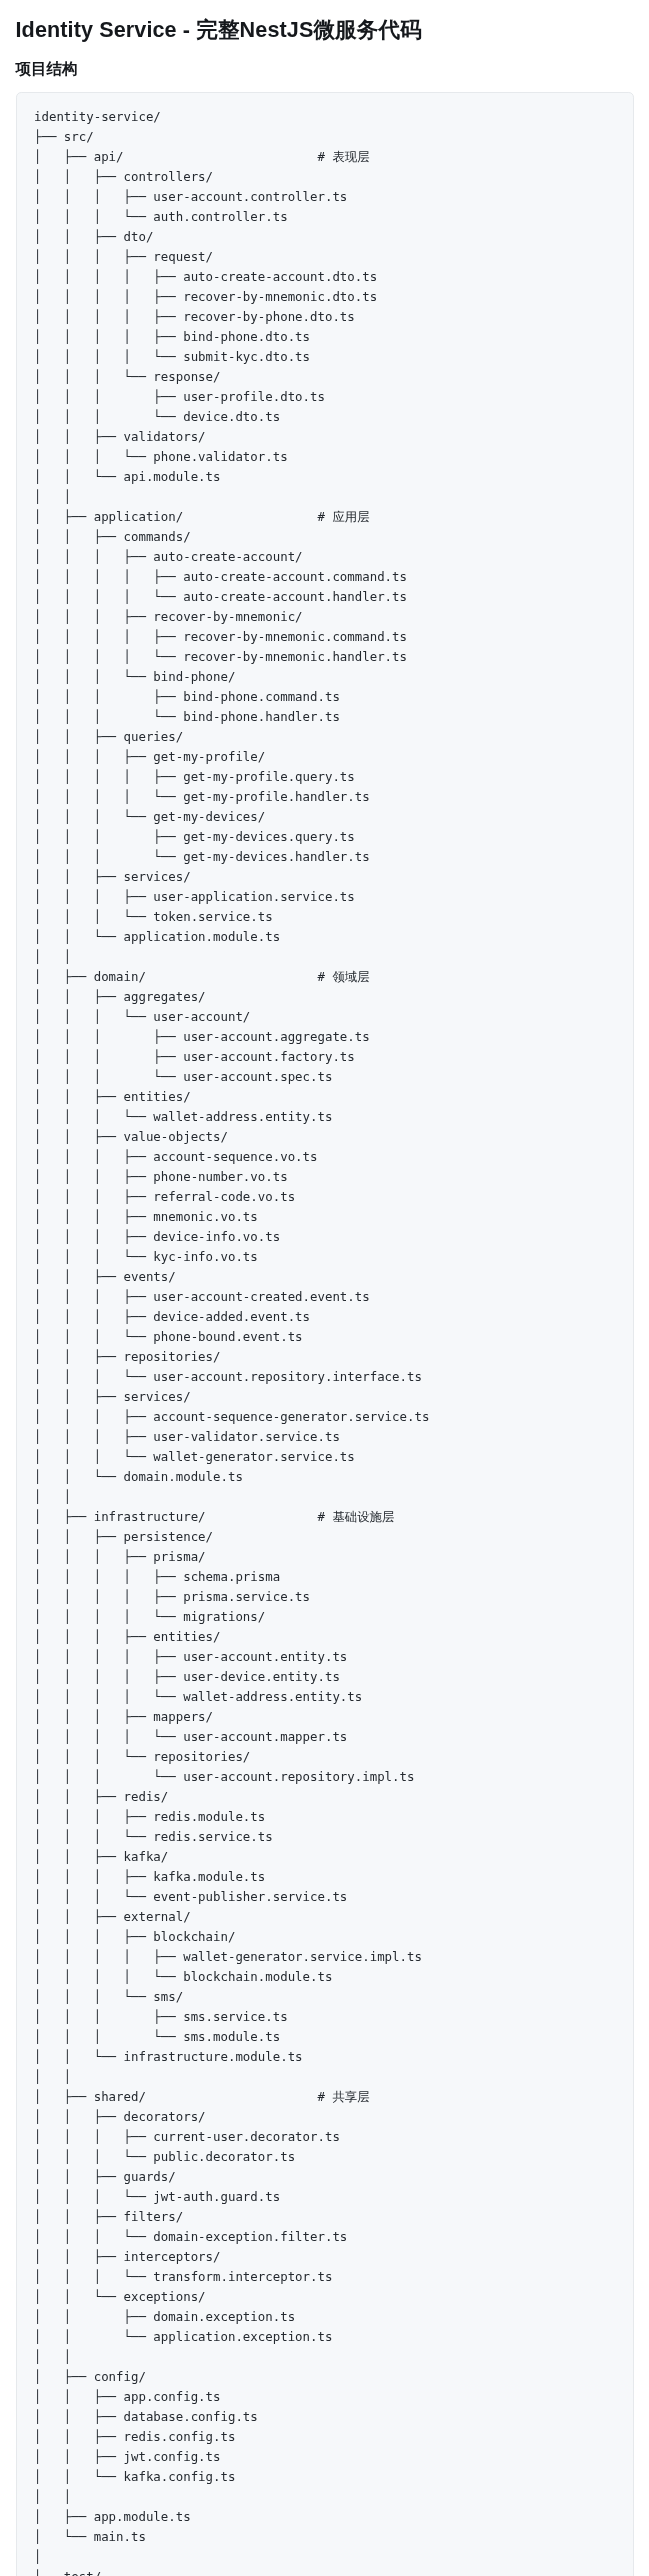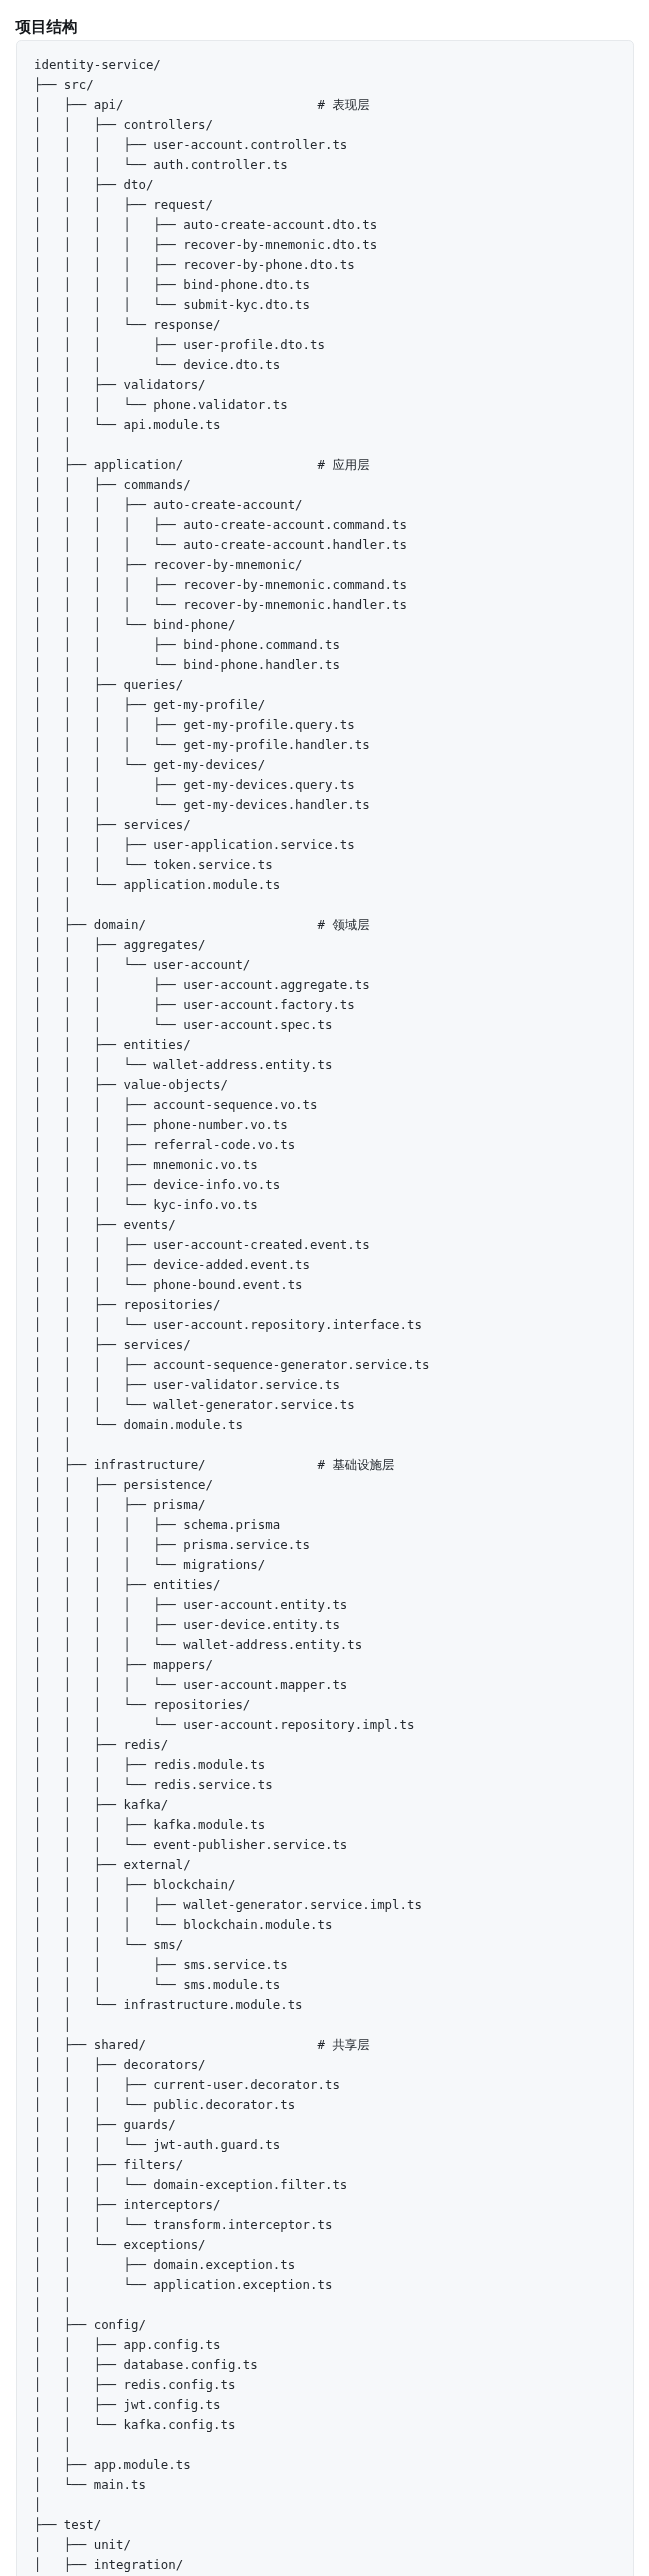--- a/index.html
+++ b/index.html
@@ -16,41 +16,42 @@
     font-weight: 700;
     line-height: 1.25;
     color: #15181c;
     margin-bottom: 15.5px;
     letter-spacing: 0.1px;
   }
   .section-heading {
     font-size: 15.5px;
     font-weight: 700;
     color: #15181c;
-    margin-bottom: 2px;
+    margin-bottom: 12px;
   }
   .code-block {
     background: #f6f8fa;
     border: 0.5px solid #e6e9ec;
     border-radius: 5.2px;
     padding: 14.4px 17.5px;
     width: 618px;
   }
   .file-tree {
     font-family: "DejaVu Sans Mono", "Liberation Mono", monospace;
     font-size: 12.4px;
     line-height: 20px;
     color: #24292f;
     white-space: pre;
   }
 </style>
 </head>
 <body>
 
 <main class="page">
+  <h1 class="page-title">Identity Service - 完整NestJS微服务代码</h1>
 
   <h2 class="section-heading">项目结构</h2>
 
   <div class="code-block">
     <pre class="file-tree">identity-service/
 ├── src/
 │   ├── api/                          # 表现层
 │   │   ├── controllers/
 │   │   │   ├── user-account.controller.ts
 │   │   │   └── auth.controller.ts

